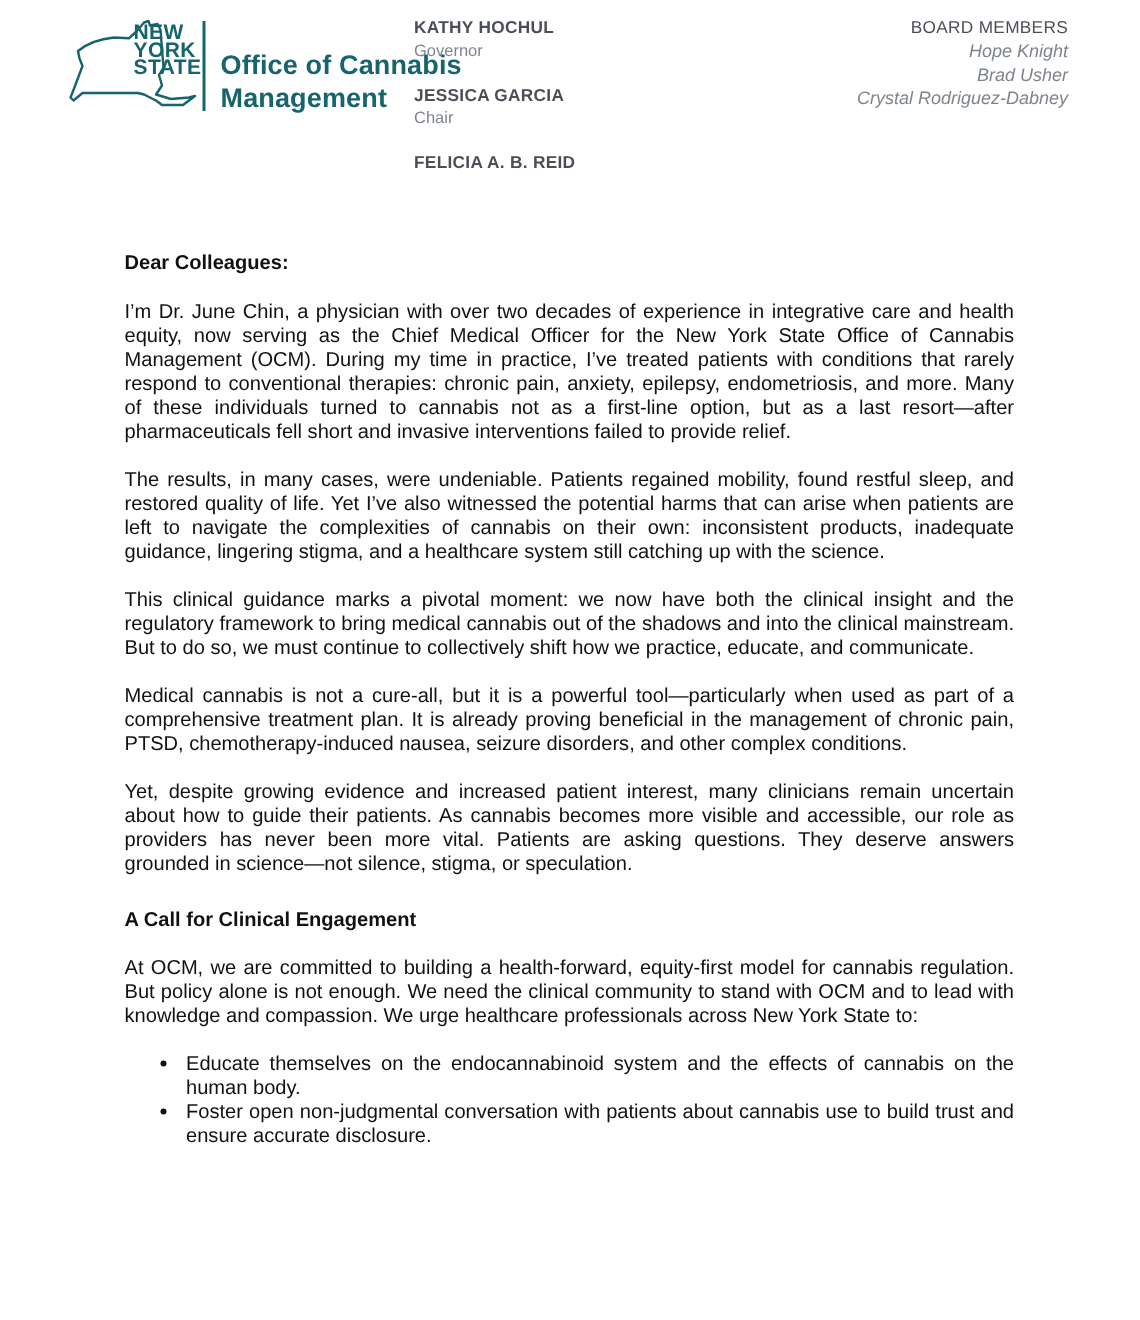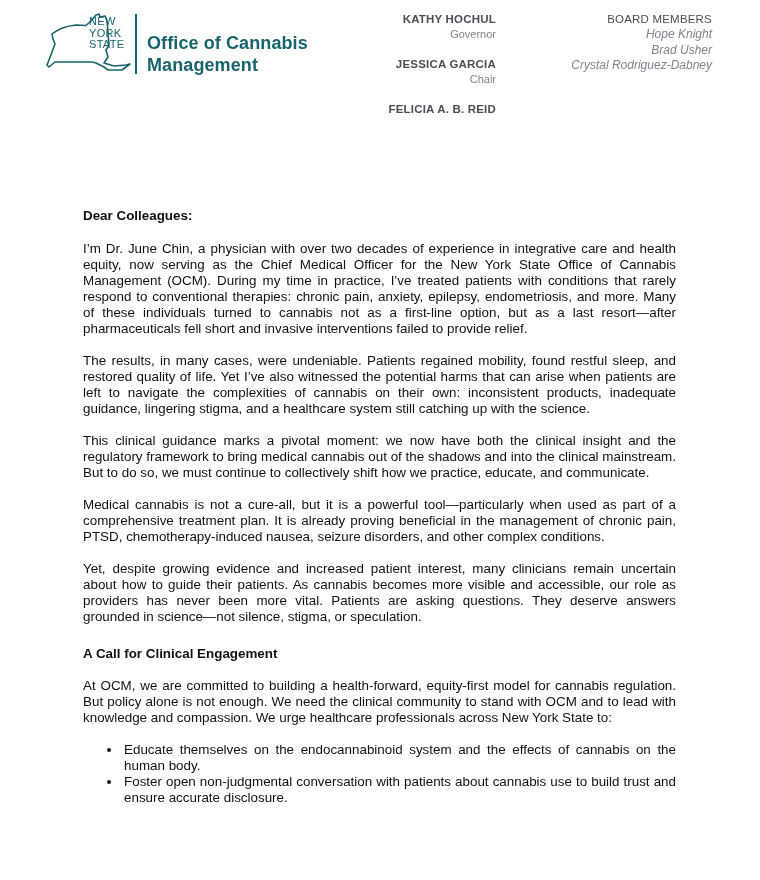--- a/index.html
+++ b/index.html
@@ -13,57 +13,57 @@
     overflow: hidden;
   }
 
   
   .letterhead { position: relative; height: 140px; }
 
   .logo { position: absolute; left: 36px; top: 8px; width: 300px; height: 72px; }
   .ny-shape { position: absolute; left: 0; top: 4px; }
   .state-words {
     position: absolute; left: 53px; top: 8px;
-    font-weight: normal; font-size: 11px; line-height: 11.5px;
+    font-weight: bold; font-size: 14px; line-height: 11.5px;
     letter-spacing: 0.3px; color: var(--teal);
   }
   .logo-divider {
     position: absolute; left: 99px; top: 6px;
     width: 2px; height: 60px; background: var(--teal);
   }
   .logo-title {
     position: absolute; left: 111px; top: 24px;
     font-weight: bold; font-size: 18px; line-height: 22px;
     color: var(--teal); letter-spacing: 0.1px;
   }
 
   .officials {
     position: absolute; top: 12px; right: 264px;
-    text-align: right; width: 220px;
+    text-align: left; width: 220px;
   }
   .official-group { margin-bottom: 15px; }
   .official-name {
     font-weight: bold; font-size: 11.5px; line-height: 15px;
     color: #4a4f56; letter-spacing: 0.2px;
   }
   .official-title { font-size: 11px; line-height: 15px; color: #7e848b; }
 
   .board {
     position: absolute; top: 12px; right: 48px;
     text-align: right; width: 200px;
   }
   .board-label {
     font-weight: normal; font-size: 11.5px; line-height: 15px;
     color: #4a4f56; letter-spacing: 0.2px;
   }
   .board-member { font-size: 12px; line-height: 15.5px; color: #7e848b; font-style: italic; }
 
   
   .letter-body {
-    margin: 68px 0 0 83px;
+    margin: 27px 0 0 83px;
     width: 593px;
     color: #111111;
     font-size: 13.4px;
     line-height: 16px;
   }
   .salutation { font-weight: bold; margin-bottom: 17px; }
   .para { text-align: justify; margin-bottom: 16px; }
   .section-heading { font-weight: bold; font-size: 13.4px; margin: 21px 0 16px; }
   .bullets { margin: 0; padding-left: 39px; list-style: disc outside; }
   .bullets li { text-align: justify; padding-left: 2px; }

